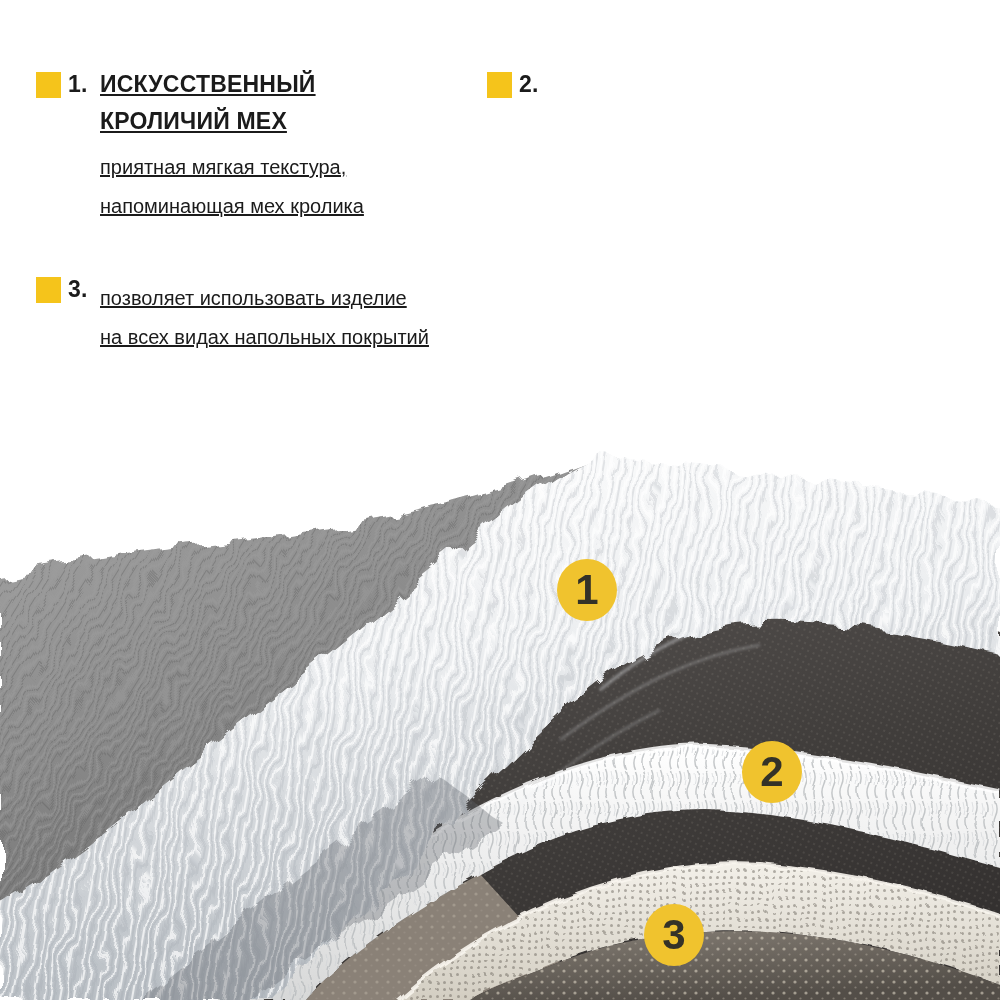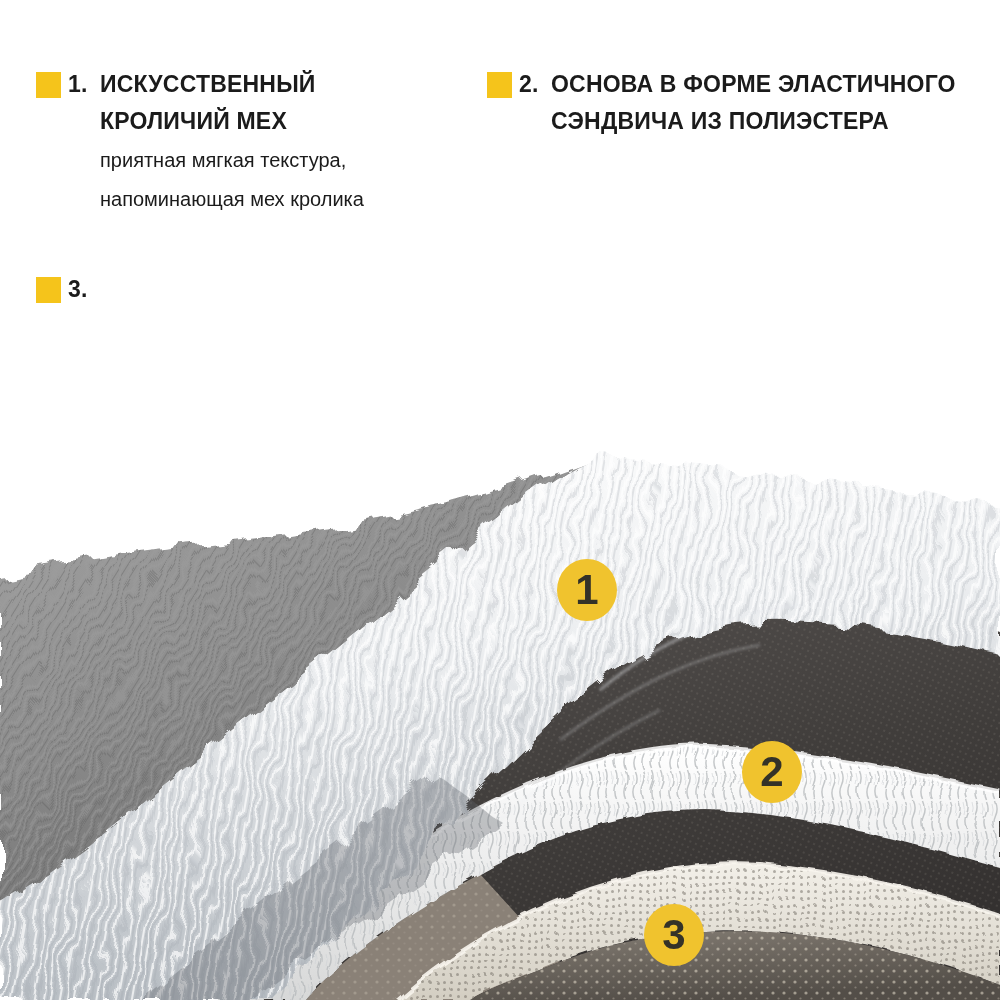--- a/index.html
+++ b/index.html
@@ -3,23 +3,23 @@
 <meta charset="utf-8">
 <style>
   html,body{margin:0;padding:0;background:#ffffff;}
   .canvas{
     position:relative;width:1000px;height:1000px;background:#ffffff;overflow:hidden;
     font-family:"Liberation Sans",sans-serif;color:#1b1b1b;
   }
   .feature{position:absolute;display:flex;align-items:flex-start;}
   .bullet{flex:none;width:25px;height:26px;margin-top:6px;background:#F5C41B;}
   .fnum{flex:none;width:32px;margin-left:7px;font-weight:700;font-size:23px;line-height:37px;letter-spacing:.2px;}
-  .fcol{flex:1;min-width:0;}
+  .fcol{flex:1;min-width:0;text-decoration:underline;}
   .ftitle{margin:0;font-weight:700;font-size:23px;line-height:37px;letter-spacing:.2px;white-space:pre-line;}
-  .fdesc{margin:1px 0 0;font-weight:400;font-size:20px;line-height:38.5px;white-space:pre-line;}
+  .fdesc{margin:8px 0 0;font-weight:400;font-size:20px;line-height:38.5px;white-space:pre-line;}
   .f1{left:36px;top:66px;width:440px;}
   .f2{left:487px;top:66px;width:505px;}
   .f3{left:36px;top:271px;width:470px;}
   .photo{position:absolute;left:0;top:440px;width:1000px;height:560px;}
   .photo svg{position:absolute;left:0;top:0;}
   .marker{
     position:absolute;width:60px;height:62px;border-radius:50%;background:#F0C32E;
     display:flex;align-items:center;justify-content:center;
     font-size:42px;font-weight:700;color:#343228;
   }
@@ -40,29 +40,29 @@
 КРОЛИЧИЙ МЕХ</h3>
       <p class="fdesc">приятная мягкая текстура,
 напоминающая мех кролика</p>
     </div>
   </article>
 
   <article class="feature f2">
     <span class="bullet"></span>
     <span class="fnum">2.</span>
     <div class="fcol">
-      <h3 class="ftitle">ОСНОВА В ФОРМЕ ЭЛАСТИЧНОГО
-СЭНДВИЧА ИЗ ПОЛИЭСТЕРА</h3>
     </div>
   </article>
 
   <article class="feature f3">
     <span class="bullet"></span>
     <span class="fnum">3.</span>
     <div class="fcol">
+      <p class="fdesc">позволяет использовать изделие
+на всех видах напольных покрытий</p>
     </div>
   </article>
 
   <div class="photo">
     <svg width="1000" height="560" viewBox="0 0 1000 560">
       <defs>
         <linearGradient id="gradGray" x1="0" y1="0" x2="0.55" y2="1">
           <stop offset="0" stop-color="#a6a6a6"></stop>
           <stop offset="0.55" stop-color="#8a8a8a"></stop>
           <stop offset="1" stop-color="#686868"></stop>

